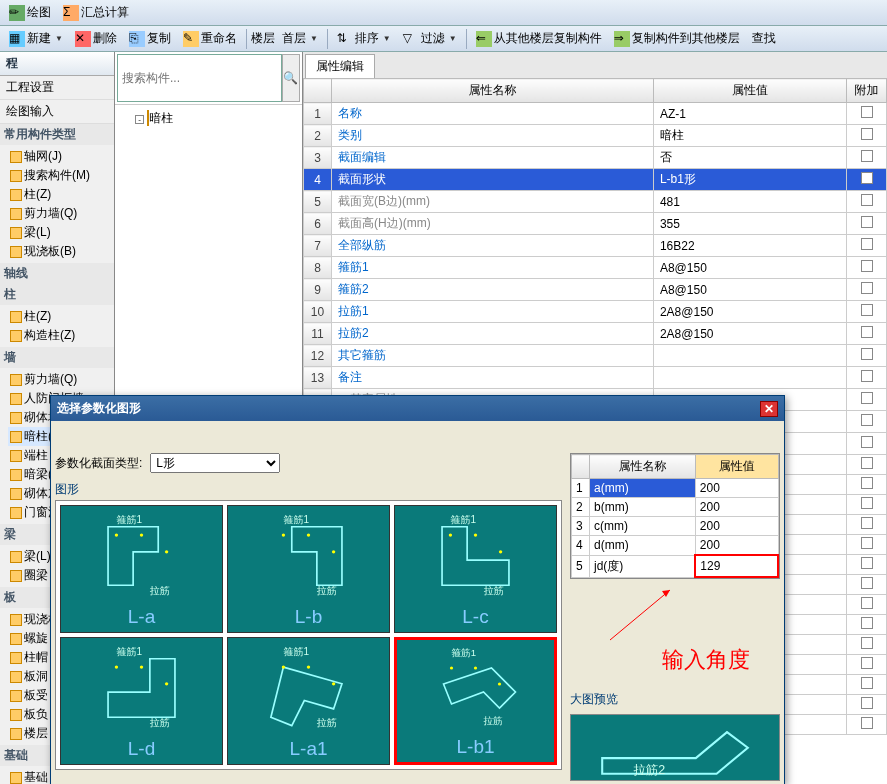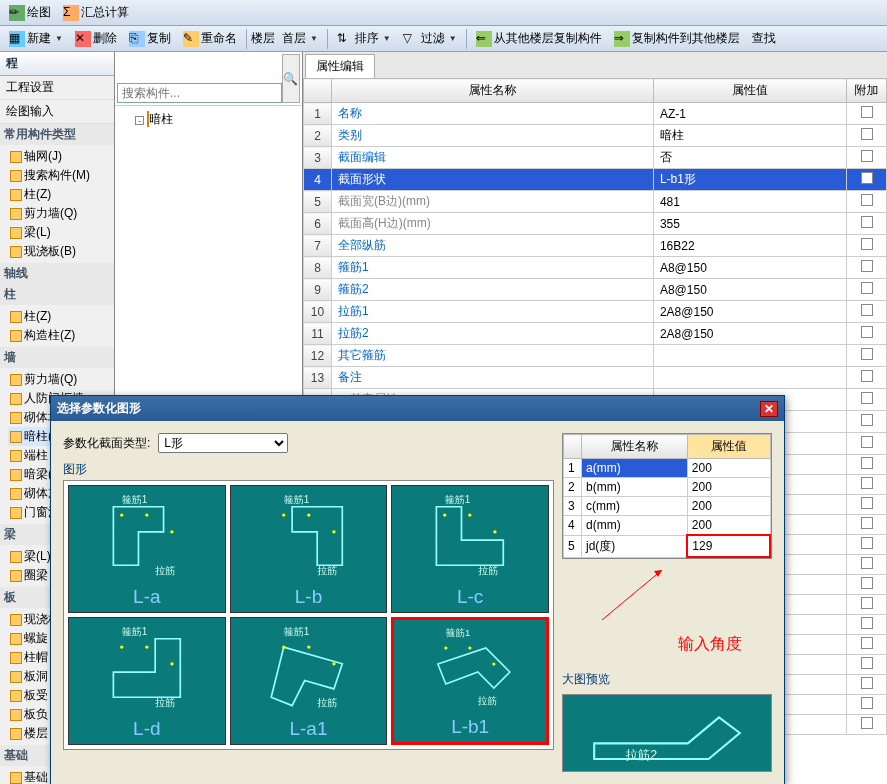--- a/index.html
+++ b/index.html
@@ -18,21 +18,21 @@
 .lp-item { padding: 3px 6px; border-bottom: 1px solid #ddd; cursor: pointer; }
 .lp-section { background: #e8e8e8; padding: 2px 4px; font-weight: bold; color: #456; }
 .lp-tree { padding: 2px 0 2px 8px; }
 .lp-tree-item { padding: 1px 2px; cursor: pointer; display: flex; align-items: center; gap: 2px; }
 .lp-tree-item.sel { background: #d6e8ff; }
 .tree-toggle { width: 9px; height: 9px; border: 1px solid #888; display: inline-flex; align-items: center; justify-content: center; font-size: 8px; background: #fff; }
 .tree-icon { width: 12px; height: 12px; background: #fc6; border: 1px solid #c80; }
 
 .mid-panel { width: 188px; border-right: 1px solid #888; background: #fff; display: flex; flex-direction: column; }
 .search-box { display: flex; padding: 2px; border-bottom: 1px solid #ccc; }
-.search-box input { flex: 1; border: 1px solid #7a9; padding: 2px 4px; margin-top: 29px; }
+.search-box input { flex: 1; border: 1px solid #7a9; padding: 16px 4px; }
 .search-box button { width: 22px; border: 1px solid #aaa; background: #eee; }
 .tree-view { flex: 1; padding: 4px; }
 .tv-node { padding: 1px 0 1px 16px; cursor: pointer; }
 .tv-node.child { padding-left: 36px; }
 .tv-label.hl { background: #a0d0ff; border: 1px dotted #048; padding: 0 2px; }
 
 .right-panel { flex: 1; background: #fff; display: flex; flex-direction: column; }
 .tab-bar { display: flex; background: #e8e8e8; padding: 2px 2px 0; }
 .tab { padding: 3px 10px; border: 1px solid #aaa; background: #fff; border-bottom: none; }
 
@@ -44,41 +44,41 @@
 .prop-table .pname { color: #0066cc; }
 .prop-table .pname.gray { color: #888; }
 .prop-table tr.sel td { background: #2a5bd7; color: #fff; }
 .prop-table tr.sel .pname { color: #fff; }
 .chk { width: 12px; height: 12px; border: 1px solid #888; display: inline-block; background: #fff; }
 
 
 .dialog { position: absolute; left: 50px; top: 395px; width: 735px; height: 390px; background: #ece9d8; border: 1px solid #003c74; box-shadow: 2px 2px 8px rgba(0,0,0,0.4); display: flex; flex-direction: column; }
 .dlg-title { background: linear-gradient(#3b6ea5, #2a5a95); color: #fff; padding: 4px 6px; display: flex; justify-content: space-between; align-items: center; font-weight: bold; }
 .dlg-close { width: 18px; height: 16px; background: #d33; color: #fff; text-align: center; cursor: pointer; border: 1px solid #800; line-height: 14px; }
-.dlg-body { flex: 1; padding: 12px; display: flex; gap: 8px; }
+.dlg-body { flex: 1; padding: 4px; display: flex; gap: 8px; margin-top: 28px; }
 .dlg-left { flex: 1; }
 .dlg-typerow { display: flex; align-items: center; gap: 8px; margin-bottom: 8px; }
 .dlg-typerow select { width: 130px; padding: 1px; }
 .dlg-group-label { color: #003c74; margin-bottom: 2px; }
 .shape-grid { border: 1px solid #888; background: #fff; padding: 4px; display: grid; grid-template-columns: repeat(3, 1fr); gap: 4px; }
 .shape-cell { background: #0a7a7a; border: 1px solid #333; height: 128px; display: flex; flex-direction: column; align-items: center; justify-content: center; color: #cfe; position: relative; padding: 4px; }
 .shape-cell.sel { border: 3px solid #f00; }
 .shape-name { font-size: 19px; color: #8cf; margin-top: 4px; }
 .shape-svg { flex: 1; width: 100%; }
 
 .dlg-right { width: 210px; display: flex; flex-direction: column; gap: 6px; }
 .param-table { border: 1px solid #888; background: #fff; }
 .param-table table { width: 100%; border-collapse: collapse; }
 .param-table th { background: linear-gradient(#fdfdfd, #e4e4e4); border: 1px solid #bbb; padding: 3px; font-weight: normal; }
 .param-table th.val { background: #ffe4a0; }
 .param-table td { border: 1px solid #ccc; padding: 2px 4px; }
 .param-table tr.sel td.name { background: #2a5bd7; color: #fff; }
 .param-table .hlbox { border: 2px solid #f00; }
 .anno { position: relative; height: 100px; }
-.anno-text { position: absolute; right: 30px; bottom: 10px; color: #f00; font-size: 16px; }
+.anno-text { position: absolute; right: 30px; bottom: 10px; color: #f00; font-size: 22px; }
 .anno-arrow { position: absolute; right: 100px; top: 0; width: 80px; height: 60px; }
 .preview-label { color: #003c74; }
 .preview-box { flex: 1; background: #0a7a7a; border: 1px solid #888; }
 </style>
 </head>
 <body>
 
 <div class="toolbar">
   <span class="toolbar-btn">
       <span class="tb-icon" style="background:#6a6">✏</span>

